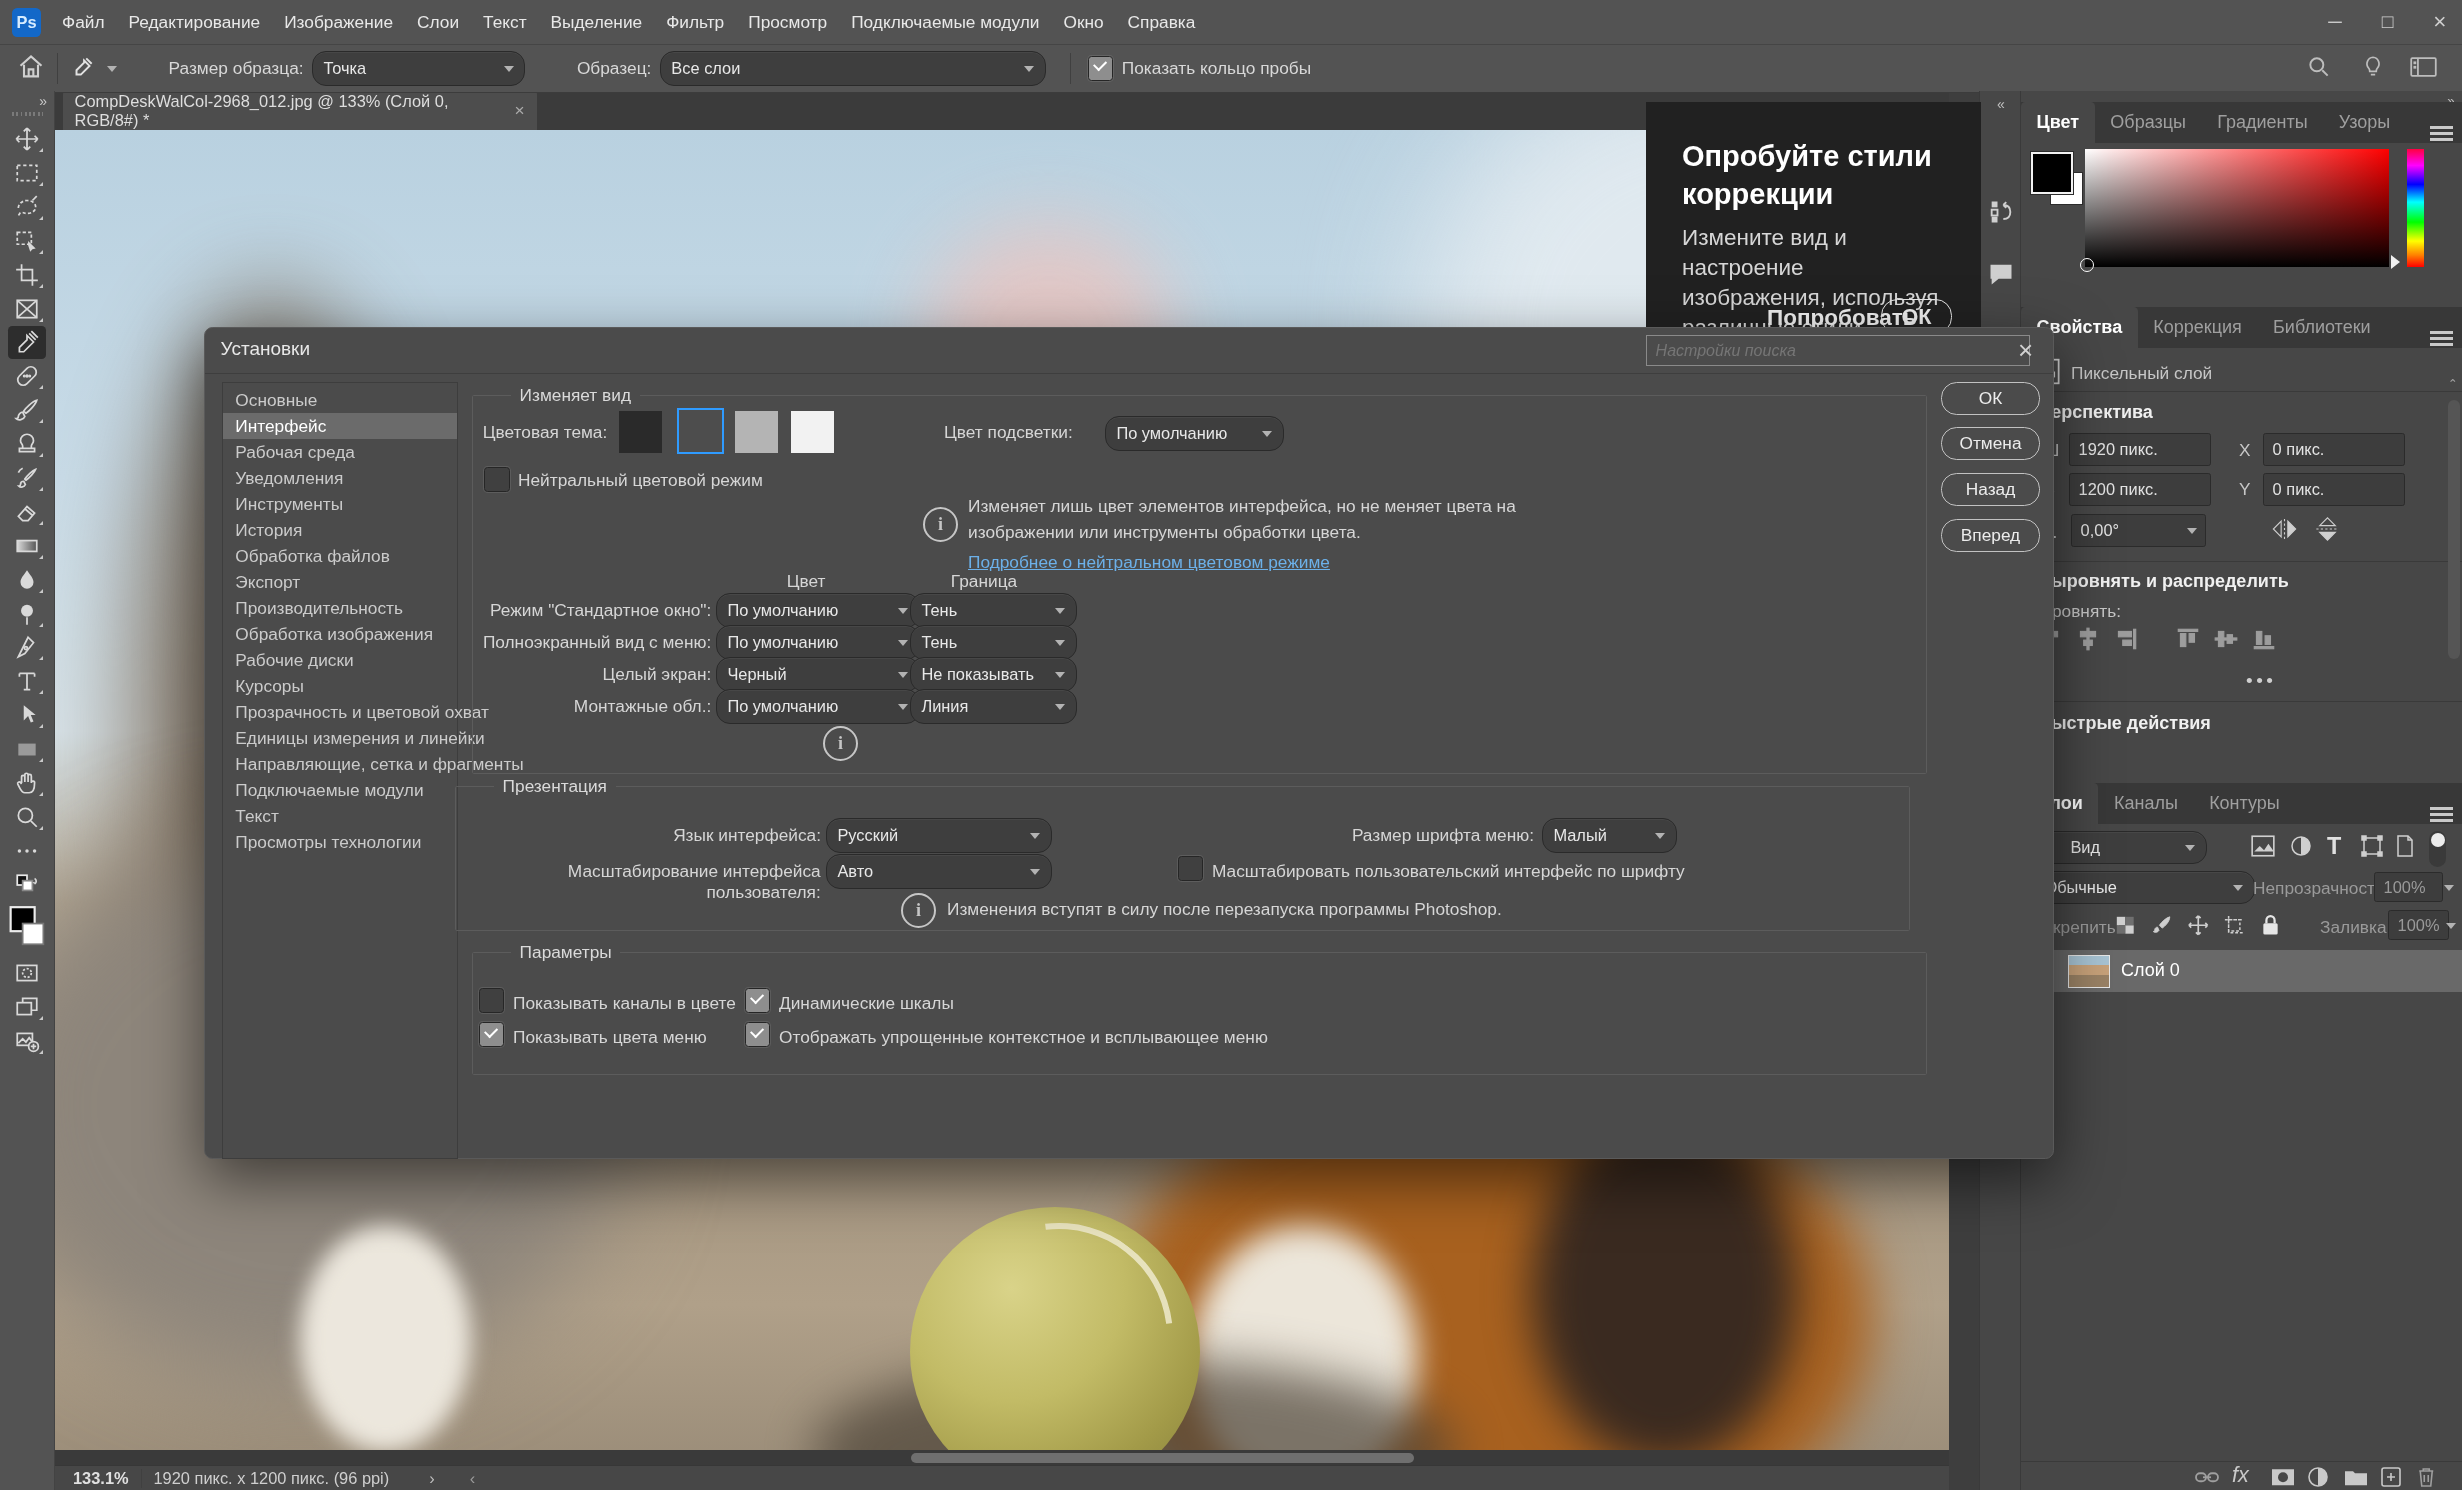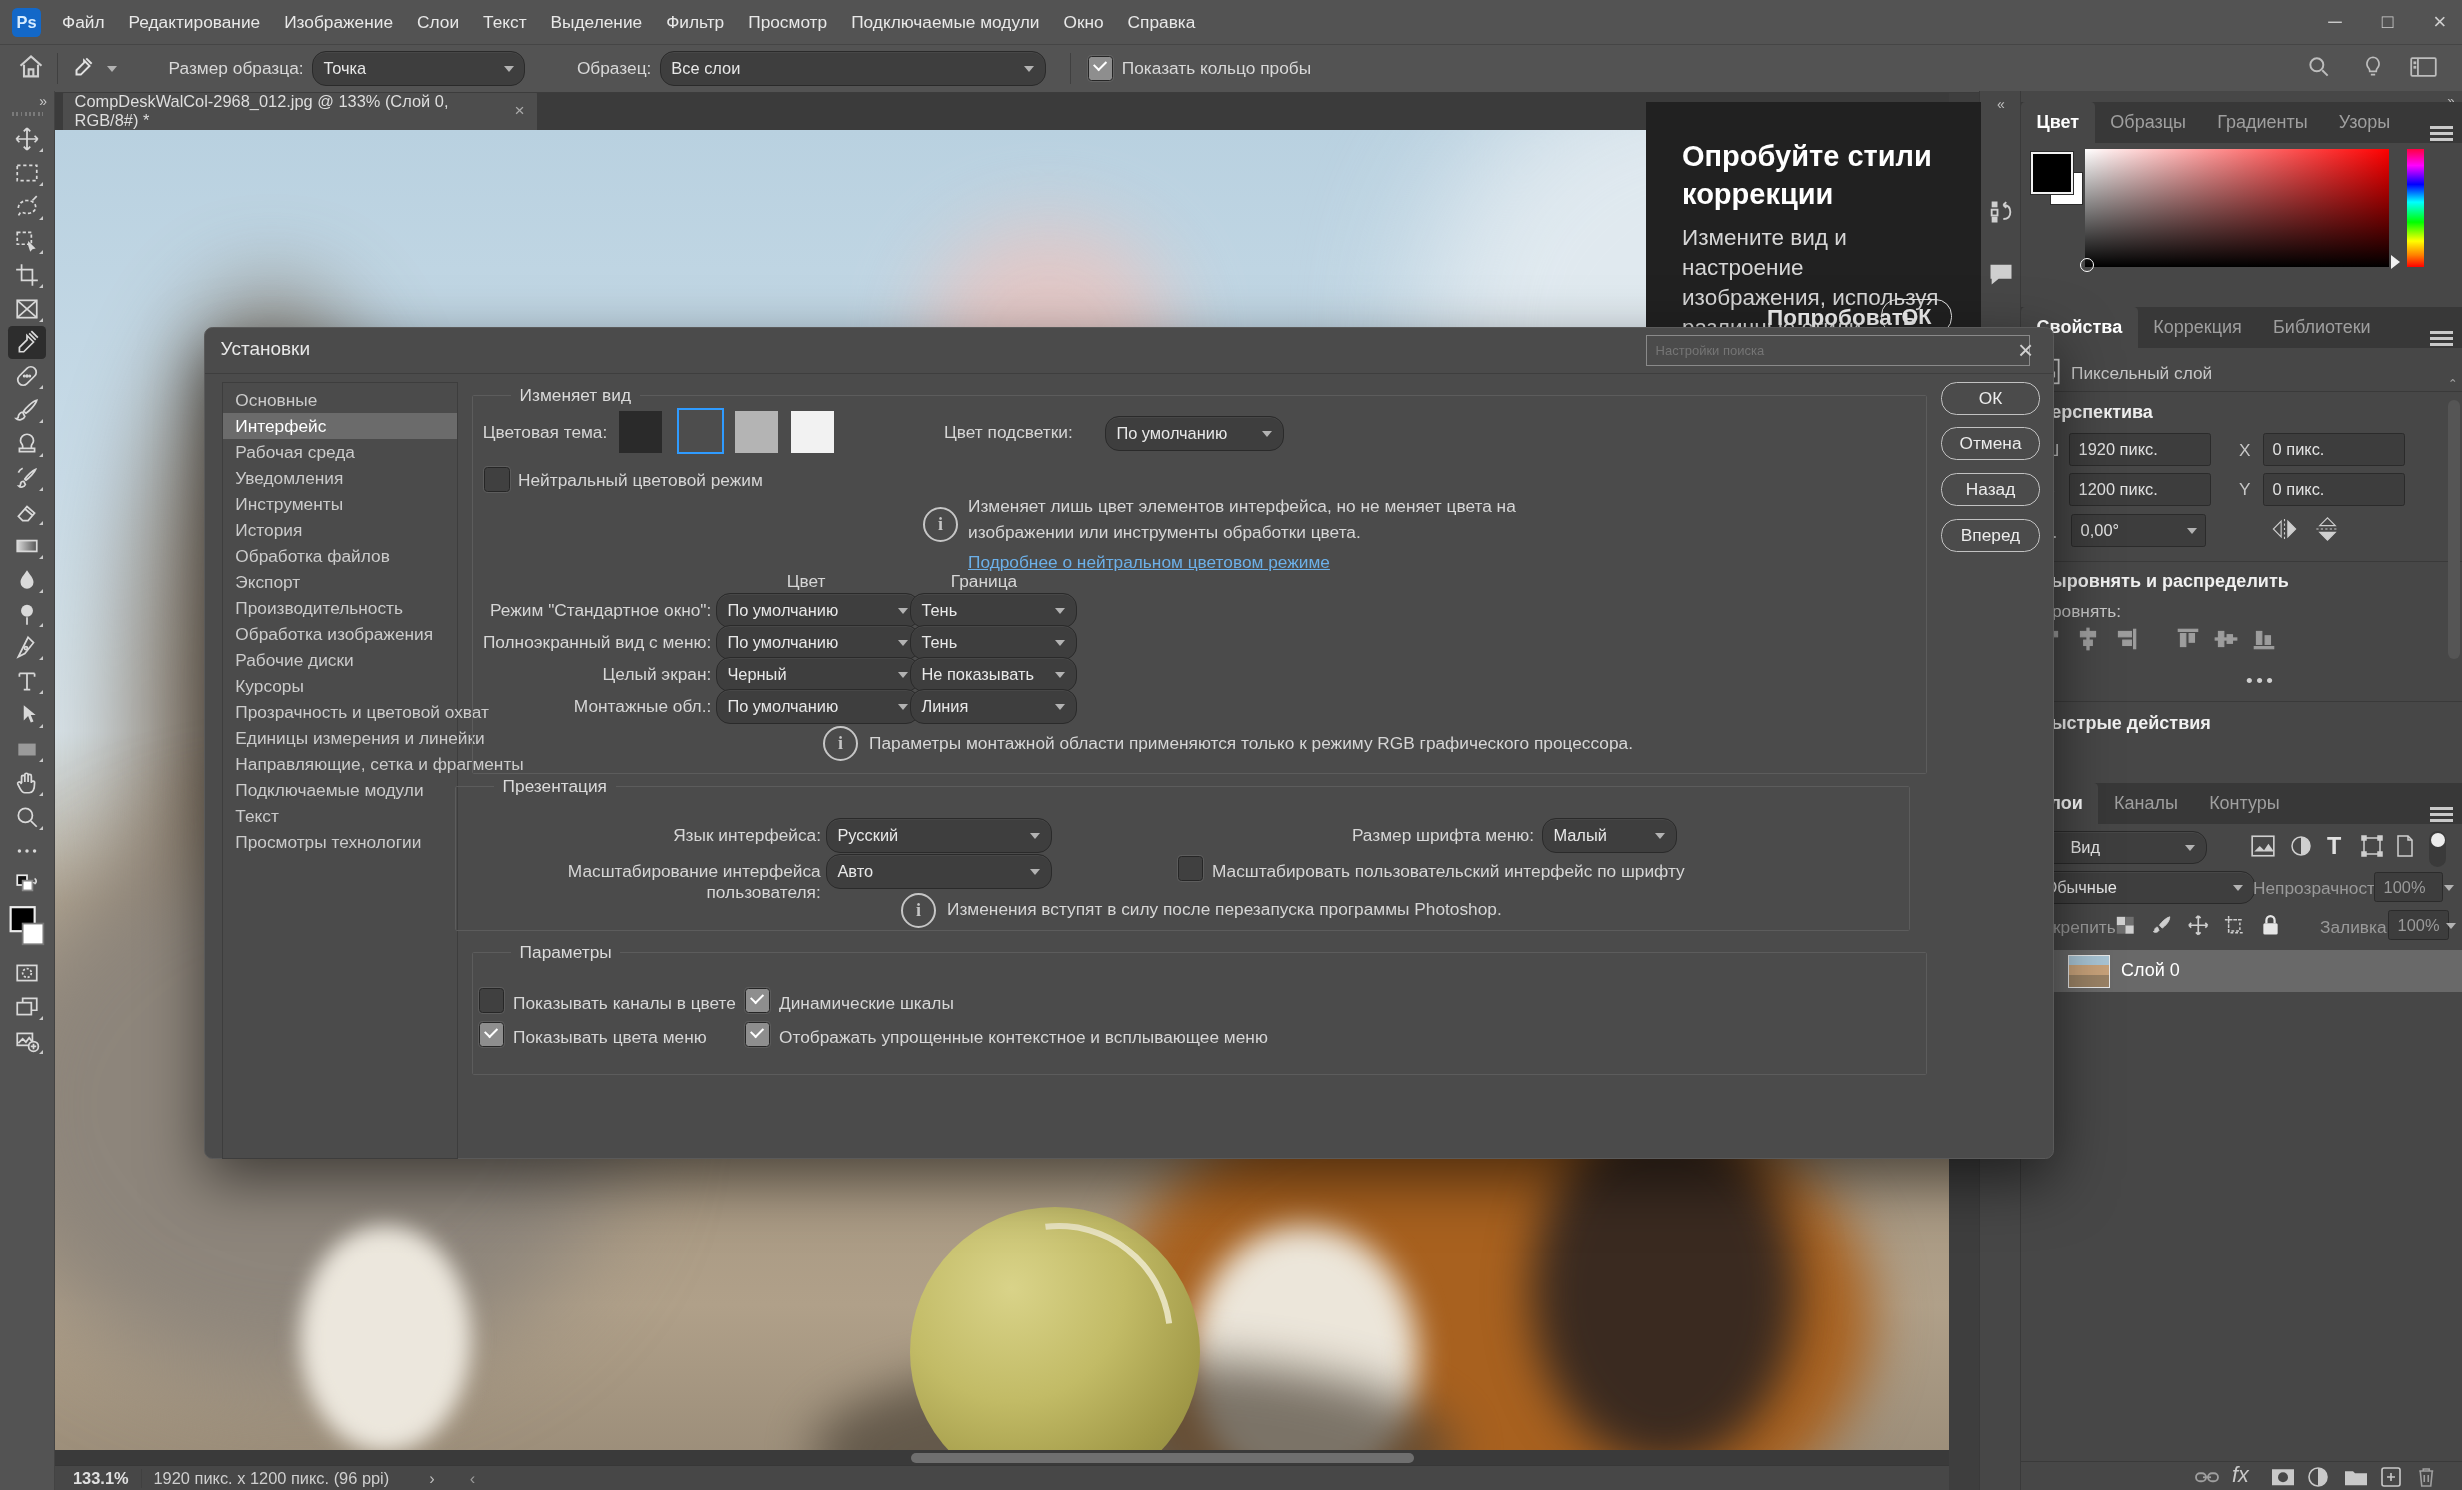--- a/index.html
+++ b/index.html
@@ -51,21 +51,21 @@
 
 .dialog{position:absolute;left:204px;top:327px;width:1848px;height:830px;background:#4b4b4b;border:0.9px solid #5a5a5a;border-radius:8.6px;box-shadow:0 21px 61px rgba(0,0,0,.55);z-index:10}
 .grp{position:absolute;border:0.9px solid #5c5c5c;border-radius:1.7px}
 .legend{position:absolute;top:-11.2px;left:38px;background:#4b4b4b;padding:0 8.6px;font-size:17.3px;color:#dadada}
 .dlabel{position:absolute;font-size:17.3px;color:#d6d6d6}
 .pill{position:absolute;width:97px;height:31px;border:0.9px solid #c2c2c2;border-radius:15.6px;background:transparent;color:#ececec;font-size:17.3px;display:flex;align-items:center;justify-content:center}
 .pitem{height:26px;line-height:26px;padding-left:12px;font-size:17.3px;color:#cbcbcb;white-space:nowrap}
 .pitem.sel{background:#6b6b6b;color:#fff}
 .info-i{position:absolute;width:31px;height:31px;border:2.6px solid #c6c6c6;border-radius:50%;color:#c6c6c6;font-size:18px;font-weight:bold;display:flex;align-items:center;justify-content:center;font-family:"Liberation Serif",serif}
 .link{color:#6cb0e8;text-decoration:underline;font-size:17.3px}
-.searchbox{position:absolute;left:1441px;top:7px;width:365px;height:29px;border:0.9px solid #8a8a8a;background:transparent;color:#9f9f9f;font-size:13px;padding:0 8.6px;font-family:"Liberation Sans",sans-serif}
+.searchbox{position:absolute;left:1441px;top:7px;width:365px;height:29px;border:0.9px solid #8a8a8a;background:transparent;color:#9f9f9f;font-style:italic;font-size:16px;padding:0 8.6px;font-family:"Liberation Sans",sans-serif}
 .swatch{position:absolute;width:43px;height:42px}
 .alicon{position:absolute;width:28px;height:28px}
 .alicon svg{fill:#9d9d9d;stroke:#9d9d9d}
 </style>
 </head>
 <body>
 
 <div class="app">
 
   <div class="canvas">
@@ -652,21 +652,20 @@
       <div class="dlabel" style="left:4.3px;top:300px;width:234px;text-align:right">Монтажные обл.:</div>
       <div class="dd" style="position:absolute;left:243px;top:293px;width:181px">
           <span>По умолчанию</span>
           <span class="chev"></span>
         </div>
       <div class="dd" style="position:absolute;left:437px;top:293px;width:144px">
           <span>Линия</span>
           <span class="chev"></span>
         </div>
       <div class="info-i" style="left:350px;top:330px">i</div>
-      <div class="dlabel" style="left:396px;top:337px">Параметры монтажной области применяются только к режиму RGB графического процессора.</div>
     </div>
 
     <div class="grp" style="left:250px;top:458px;width:1453px;height:143px">
       <span class="legend">Презентация</span>
       <div class="dlabel" style="left:19px;top:38px;width:346px;text-align:right">Язык интерфейса:</div>
       <div class="dd" style="position:absolute;left:370px;top:31px;width:203px">
           <span>Русский</span>
           <span class="chev"></span>
         </div>
       <div class="dlabel" style="left:819px;top:38px;width:259px;text-align:right">Размер шрифта меню:</div>

